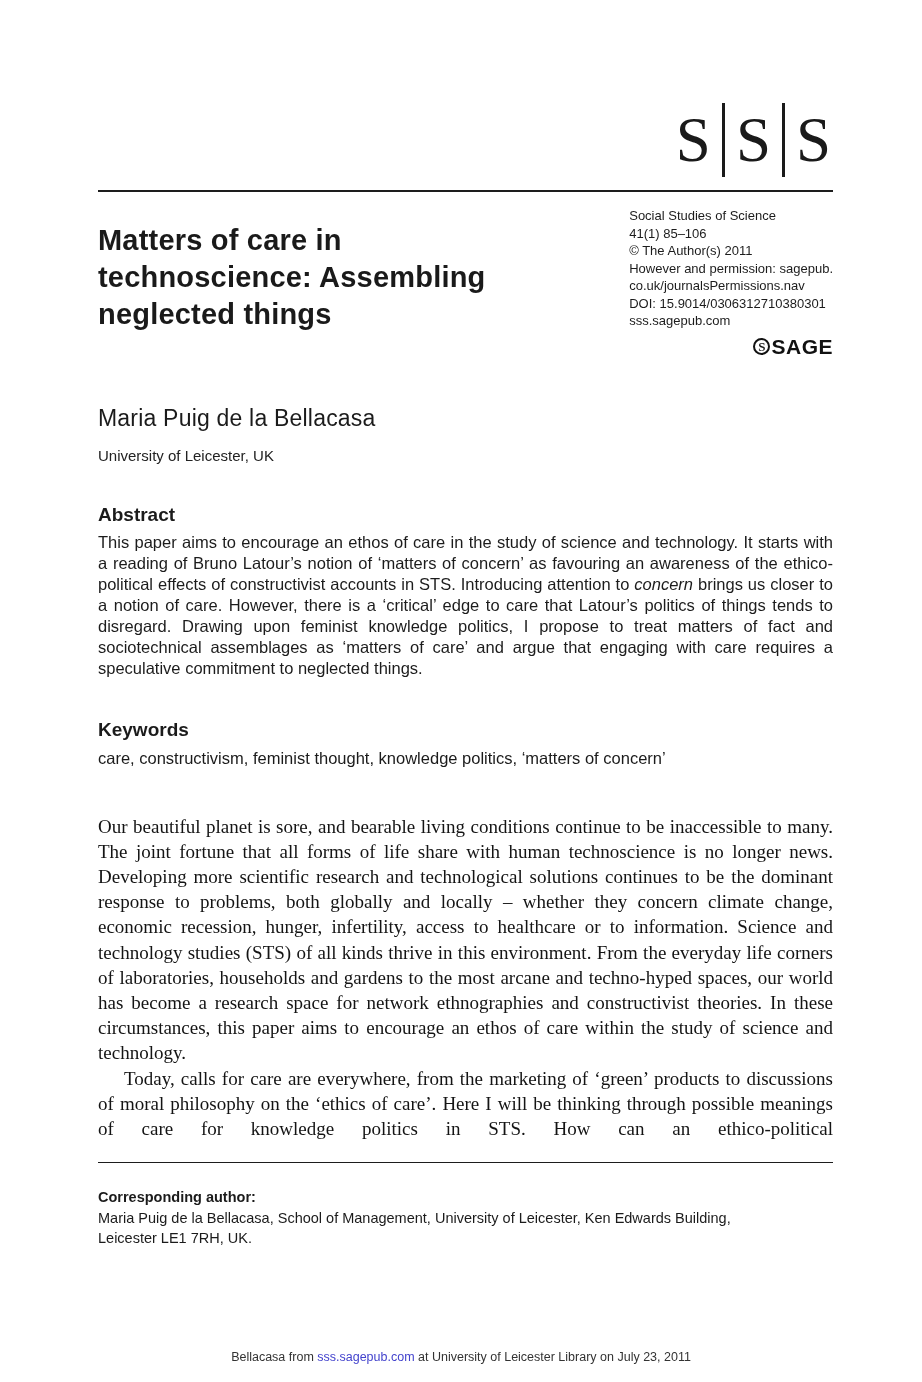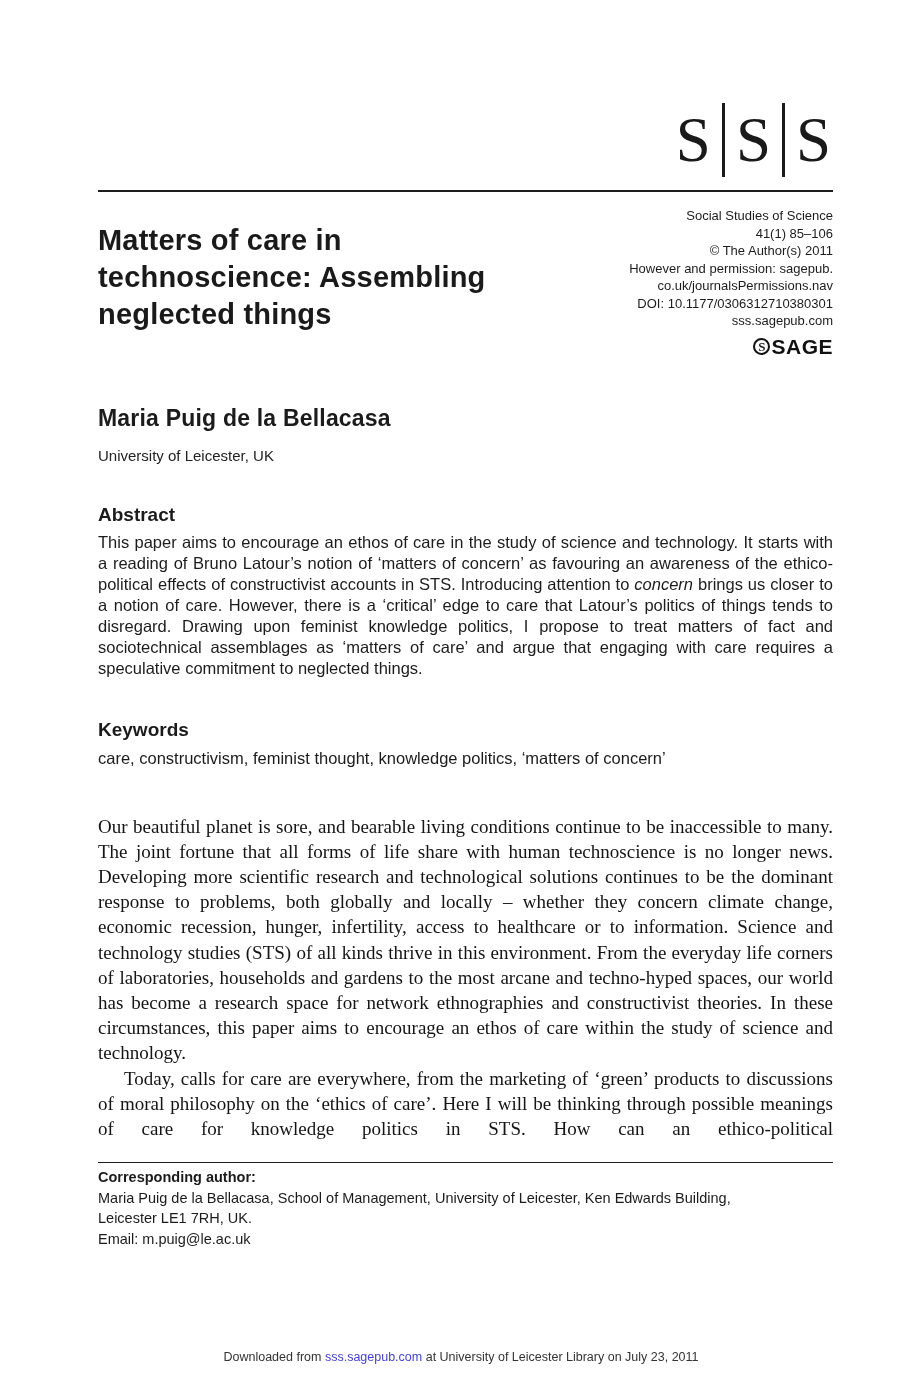--- a/index.html
+++ b/index.html
@@ -48,21 +48,21 @@
   }
   .article-title {
     margin-top: 15px;
     font-size: 29px;
     font-weight: bold;
     line-height: 37px;
     letter-spacing: 0.2px;
     color: #1a1a1a;
   }
   .journal-info {
-    text-align: right;
+    text-align: left;
     font-size: 13px;
     line-height: 17.5px;
     color: #1c1c1c;
   }
   .sage-logo {
     margin-top: 5px;
     display: flex;
     justify-content: flex-end;
     align-items: center;
   }
@@ -81,21 +81,21 @@
   }
   .sage-word {
     font-size: 21px;
     font-weight: bold;
     letter-spacing: 0.5px;
     color: #111;
   }
 
   
   .author-block { margin-top: 46px; }
-  .author-name { font-size: 23px; font-weight: bold; letter-spacing: 0.2px; }
+  .author-name { font-size: 23px; font-weight: normal; letter-spacing: 0.2px; }
   .affiliation { font-size: 15px; margin-top: 15px; color: #222; }
 
   
   .abstract-section { margin-top: 40px; }
   .section-heading { font-size: 19px; font-weight: bold; }
   .abstract-text {
     margin-top: 6px;
     font-size: 16.5px;
     line-height: 21px;
     text-align: justify;
@@ -114,21 +114,21 @@
     text-align: justify;
     color: #141414;
   }
   .body-text p.indent { text-indent: 26px; }
   .body-text p.continues { text-align-last: justify; }
 
   
   .footnote {
     margin-top: 21px;
     border-top: 1.5px solid #1d1d1d;
-    padding-top: 4px;
+    padding-top: 24px;
     font-size: 14.5px;
     line-height: 20.5px;
   }
   .footnote-heading { font-weight: bold; }
 
   
   .download-footer {
     position: absolute;
     left: 0; right: 0;
     bottom: 18px;
@@ -159,21 +159,21 @@
         <div class="title-line">technoscience: Assembling</div>
         <div class="title-line">neglected things</div>
       </h1>
     <div>
       <div class="journal-info">
           <div class="journal-info-line">Social Studies of Science</div>
           <div class="journal-info-line">41(1) 85–106</div>
           <div class="journal-info-line">© The Author(s) 2011</div>
           <div class="journal-info-line">However and permission: sagepub.</div>
           <div class="journal-info-line">co.uk/journalsPermissions.nav</div>
-          <div class="journal-info-line">DOI: 10.1177/0306312710380301</div>
+          <div class="journal-info-line">DOI: 15.9014/0306312710380301</div>
           <div class="journal-info-line">sss.sagepub.com</div>
         </div>
       <div class="sage-logo">
         <span class="sage-s-circle">S</span>
         <span class="sage-word">SAGE</span>
       </div>
     </div>
   </div>
 
   <div class="author-block">
@@ -194,19 +194,18 @@
   <section class="body-text">
       <p>Our beautiful planet is sore, and bearable living conditions continue to be inaccessible to many. The joint fortune that all forms of life share with human technoscience is no longer news. Developing more scientific research and technological solutions continues to be the dominant response to problems, both globally and locally – whether they concern climate change, economic recession, hunger, infertility, access to healthcare or to information. Science and technology studies (STS) of all kinds thrive in this environment. From the everyday life corners of laboratories, households and gardens to the most arcane and techno-hyped spaces, our world has become a research space for network ethnographies and constructivist theories. In these circumstances, this paper aims to encourage an ethos of care within the study of science and technology.</p>
       <p class="indent continues">Today, calls for care are everywhere, from the marketing of ‘green’ products to discussions of moral philosophy on the ‘ethics of care’. Here I will be thinking through possible meanings of care for knowledge politics in STS. How can an ethico-political</p>
     </section>
 
   <footer class="footnote">
     <div class="footnote-heading">Corresponding author:</div>
     <div>
         <div class="footnote-line">Maria Puig de la Bellacasa, School of Management, University of Leicester, Ken Edwards Building,</div>
         <div class="footnote-line">Leicester LE1 7RH, UK.</div>
-        <div class="footnote-line">Email: m.puig@le.ac.uk</div>
       </div>
   </footer>
 
-  <div class="download-footer"><span>Downloaded from </span><span class="link">sss.sagepub.com</span><span> at University of Leicester Library on July 23, 2011</span></div>
+  <div class="download-footer"><span>Bellacasa from </span><span class="link">sss.sagepub.com</span><span> at University of Leicester Library on July 23, 2011</span></div>
 
 </div>
 
 </body></html>

